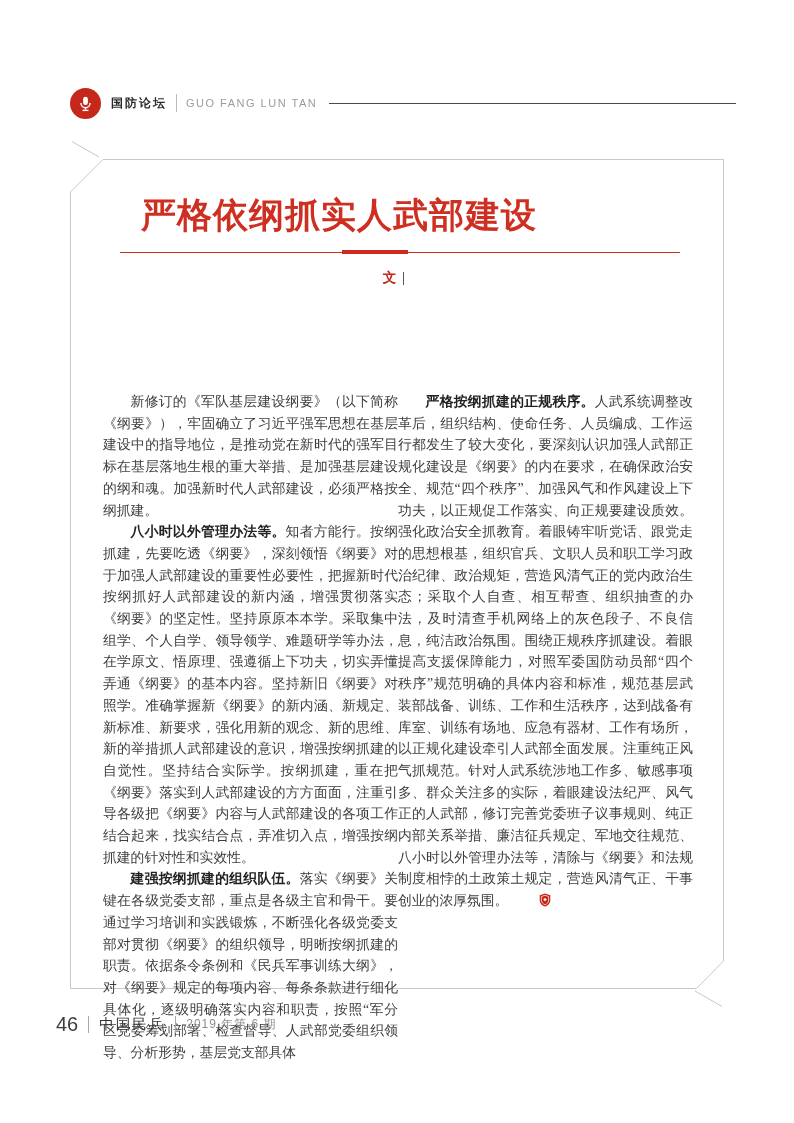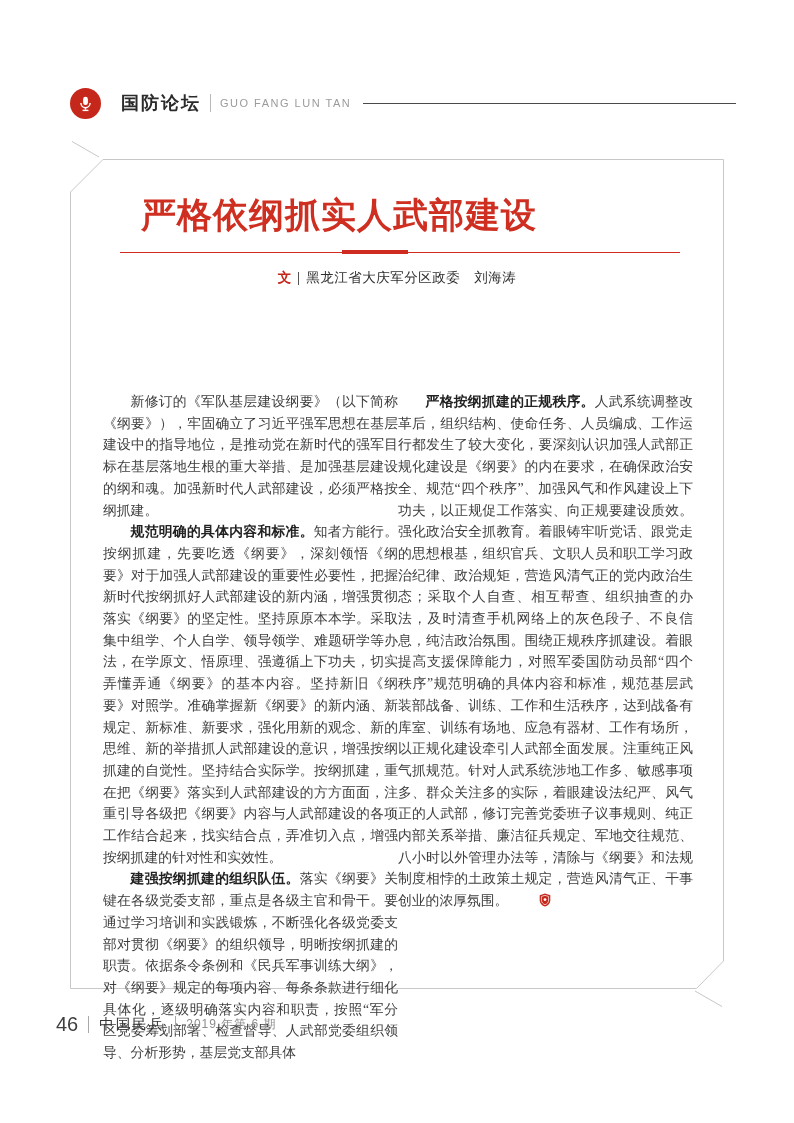--- a/index.html
+++ b/index.html
@@ -16,21 +16,21 @@
   .masthead {
     position:absolute; left:70px; top:86px; right:58px;
     display:flex; align-items:center; height:34px;
   }
   .mic-badge {
     width:31px; height:31px; border-radius:50%;
     background:#c5271b; flex:0 0 auto;
     display:flex; align-items:center; justify-content:center;
   }
   .sec-cn {
-    margin-left:20px; font-size:18px; font-weight:bold; color:#2b2b2b;
+    margin-left:10px; font-size:12px; font-weight:bold; color:#2b2b2b;
     letter-spacing:2px; white-space:nowrap;text-align:right;
   }
   .head-vbar { width:1px; height:18px; background:#b9b9b9; margin:0 9px; }
   .sec-en {
     font-size:11px; color:#9b9b9b; letter-spacing:1.5px; white-space:nowrap;
   }
   .head-rule { flex:1; height:1px; background:#4a4a4a; margin-left:12px; }
 
   
   .frame-svg { position:absolute; left:0; top:0; pointer-events:none; }
@@ -116,27 +116,26 @@
 
   <h1 class="article-title">严格依纲抓实人武部建设</h1>
 
   <div class="title-rule">
     <span class="thick"></span>
   </div>
 
   <div class="byline">
     <span class="byline-prefix">文</span>
     <span class="byline-bar"></span>
-    <span class="byline-text">黑龙江省大庆军分区政委　刘海涛</span>
   </div>
 
   <div class="columns">
     <div class="col">
       <p class="para"><b></b><span>新修订的《军队基层建设纲要》（以下简称《纲要》），牢固确立了习近平强军思想在基层建设中的指导地位，是推动党在新时代的强军目标在基层落地生根的重大举措、是加强基层建设的纲和魂。加强新时代人武部建设，必须严格按纲抓建。</span></p>
-      <p class="para"><b>规范明确的具体内容和标准。</b><span>知者方能行。按纲抓建，先要吃透《纲要》，深刻领悟《纲要》对于加强人武部建设的重要性必要性，把握新时代按纲抓好人武部建设的新内涵，增强贯彻落实《纲要》的坚定性。坚持原原本本学。采取集中组学、个人自学、领导领学、难题研学等办法，在学原文、悟原理、强遵循上下功夫，切实弄懂弄通《纲要》的基本内容。坚持新旧《纲要》对照学。准确掌握新《纲要》的新内涵、新规定、新标准、新要求，强化用新的观念、新的思维、新的举措抓人武部建设的意识，增强按纲抓建的自觉性。坚持结合实际学。按纲抓建，重在把《纲要》落实到人武部建设的方方面面，注重引导各级把《纲要》内容与人武部建设的各项工作结合起来，找实结合点，弄准切入点，增强按纲抓建的针对性和实效性。</span></p>
+      <p class="para"><b>八小时以外管理办法等。</b><span>知者方能行。按纲抓建，先要吃透《纲要》，深刻领悟《纲要》对于加强人武部建设的重要性必要性，把握新时代按纲抓好人武部建设的新内涵，增强贯彻落实《纲要》的坚定性。坚持原原本本学。采取集中组学、个人自学、领导领学、难题研学等办法，在学原文、悟原理、强遵循上下功夫，切实弄懂弄通《纲要》的基本内容。坚持新旧《纲要》对照学。准确掌握新《纲要》的新内涵、新规定、新标准、新要求，强化用新的观念、新的思维、新的举措抓人武部建设的意识，增强按纲抓建的自觉性。坚持结合实际学。按纲抓建，重在把《纲要》落实到人武部建设的方方面面，注重引导各级把《纲要》内容与人武部建设的各项工作结合起来，找实结合点，弄准切入点，增强按纲抓建的针对性和实效性。</span></p>
       <p class="para"><b>建强按纲抓建的组织队伍。</b><span>落实《纲要》关键在各级党委支部，重点是各级主官和骨干。要通过学习培训和实践锻炼，不断强化各级党委支部对贯彻《纲要》的组织领导，明晰按纲抓建的职责。依据条令条例和《民兵军事训练大纲》，对《纲要》规定的每项内容、每条条款进行细化具体化，逐级明确落实内容和职责，按照“军分区党委筹划部署、检查督导、人武部党委组织领导、分析形势，基层党支部具体</span></p>
     </div>
     <div class="col">
       <p class="para"><b>严格按纲抓建的正规秩序。</b><span>人武系统调整改革后，组织结构、使命任务、人员编成、工作运行都发生了较大变化，要深刻认识加强人武部正规化建设是《纲要》的内在要求，在确保政治安全、规范“四个秩序”、加强风气和作风建设上下功夫，以正规促工作落实、向正规要建设质效。强化政治安全抓教育。着眼铸牢听党话、跟党走的思想根基，组织官兵、文职人员和职工学习政治纪律、政治规矩，营造风清气正的党内政治生态；采取个人自查、相互帮查、组织抽查的办法，及时清查手机网络上的灰色段子、不良信息，纯洁政治氛围。围绕正规秩序抓建设。着眼提高支援保障能力，对照军委国防动员部“四个秩序”规范明确的具体内容和标准，规范基层武装部战备、训练、工作和生活秩序，达到战备有库室、训练有场地、应急有器材、工作有场所，以正规化建设牵引人武部全面发展。注重纯正风气抓规范。针对人武系统涉地工作多、敏感事项多、群众关注多的实际，着眼建设法纪严、风气正的人武部，修订完善党委班子议事规则、纯正内部关系举措、廉洁征兵规定、军地交往规范、八小时以外管理办法等，清除与《纲要》和法规制度相悖的土政策土规定，营造风清气正、干事创业的浓厚氛围。</span><span class="end-mark"><svg width="12" height="14" viewBox="0 0 12 14">
               <path d="M6 0.5 L11.3 2.2 V7.2 C11.3 10.4 9 12.6 6 13.5 C3 12.6 0.7 10.4 0.7 7.2 V2.2 Z" fill="#c5271b"></path>
               <path d="M6 2.3 L9.6 3.5 V7.1 C9.6 9.4 8 11 6 11.7 C4 11 2.4 9.4 2.4 7.1 V3.5 Z" fill="none" stroke="#ffffff" stroke-width="0.7"></path>
               <circle cx="6" cy="6.6" r="1.4" fill="#ffffff"></circle>
             </svg></span></p>
     </div>
   </div>

